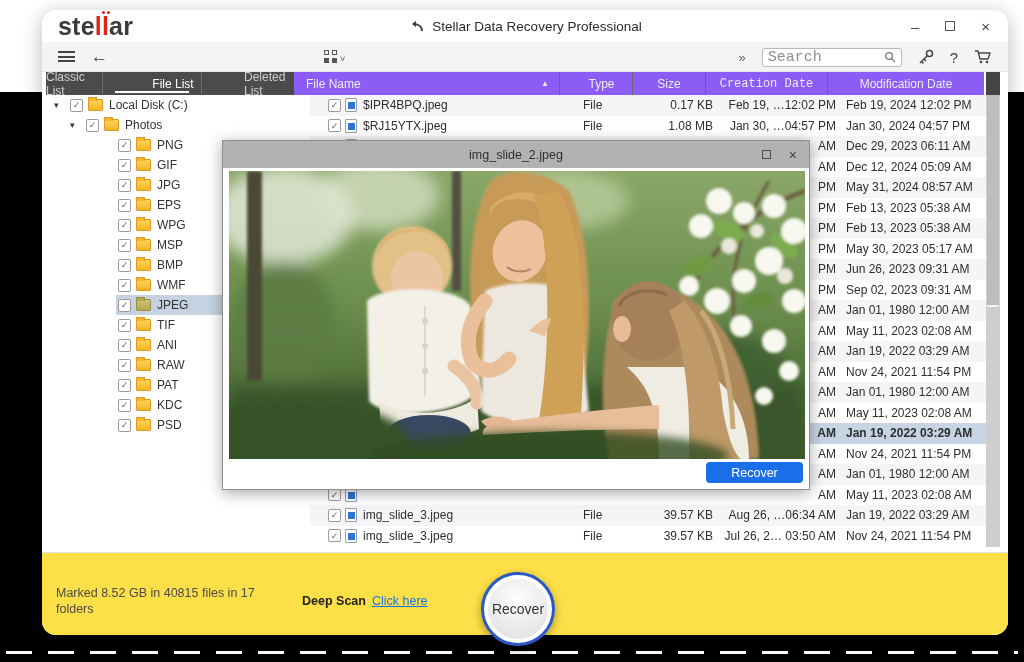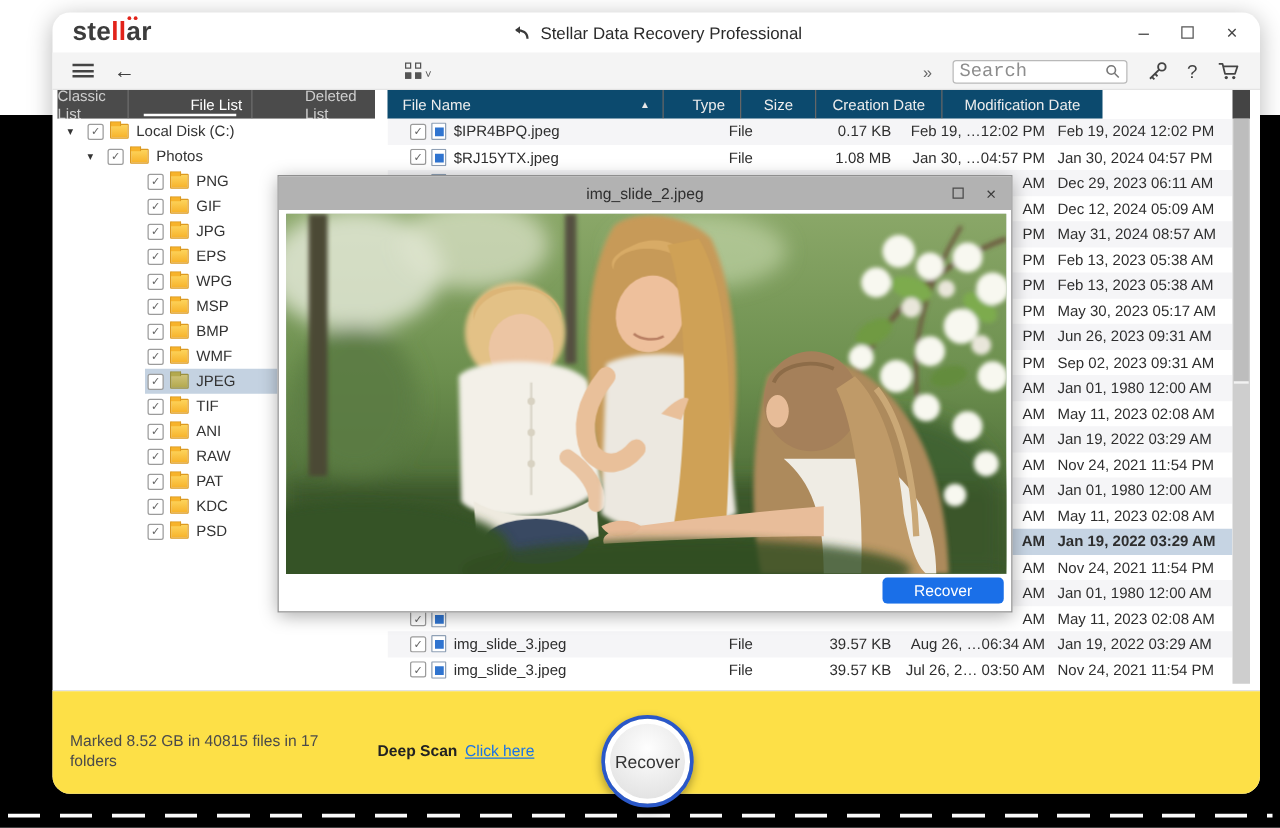--- a/index.html
+++ b/index.html
@@ -8,21 +8,21 @@
   .stage { position:relative; width:1024px; height:662px; }
   .white-band { position:absolute; left:0; top:0; width:1024px; height:92px; background:#fff; }
 
   
   .app { position:absolute; left:42px; top:10px; width:966px; height:625px;
          background:#fff; border-radius:14px; box-shadow:0 4px 20px rgba(0,0,0,.28);
          z-index:2; }
 
   
   .titlebar { position:absolute; left:0; top:0; right:0; height:32px; display:flex; align-items:center; }
-  .logo { position:relative; margin-left:16px; font-size:21px; font-weight:bold; color:#3c3c3c; letter-spacing:.2px; }
+  .logo { position:relative; margin-left:16px; font-size:25px; font-weight:bold; color:#3c3c3c; letter-spacing:.2px; }
   .logo .red { color:#e2231a; }
   .logo-dots { position:absolute; top:-1px; left:44px; width:3px; height:3px; border-radius:50%;
                background:#e2231a; box-shadow:5px 0 0 #e2231a; }
   .title-center { position:absolute; left:0; right:0; top:0; height:32px; display:flex;
                   align-items:center; justify-content:center; gap:8px; pointer-events:none; }
   .title-text { font-size:13.5px; color:#2b2b2b; }
   .win-controls { position:absolute; right:18px; top:0; height:32px; display:flex; align-items:center; gap:26px; }
   .wc { color:#444; font-size:15px; line-height:1; cursor:default; }
   .wc-max { width:10px; height:10px; border:1.4px solid #555; }
 
@@ -68,29 +68,29 @@
          display:inline-flex; align-items:center; justify-content:center; font-size:9px; color:#666; flex:none; }
   .tree-hl .cbx { margin-right:5px; }
   .folder { width:15px; height:12px; position:relative; background:linear-gradient(#fdd45c,#f7b32b);
             border:1px solid #dc9a20; border-radius:1px; margin-right:6px; flex:none; }
   .folder::before { content:""; position:absolute; left:-1px; top:-3px; width:7px; height:3px;
                     background:#f7b32b; border:1px solid #dc9a20; border-bottom:0; border-radius:1px 1px 0 0; }
   .tree-row.selected .folder { background:linear-gradient(#cfc37a,#b3a94e); border-color:#9a9040; }
   .tree-row.selected .folder::before { background:#b3a94e; border-color:#9a9040; }
 
   
-  .listheader { position:absolute; left:268px; top:62px; width:572px; height:23px; background:#0c4a6e;
+  .listheader { position:absolute; left:252px; top:62px; width:690px; height:23px; background:#8b5cf6;
                 display:flex; font-size:12px; color:#ededed; align-items:center; }
   .hc { height:100%; display:flex; align-items:center; }
   .hc + .hc { border-left:1px solid #666; }
   .hc-name { width:265px; padding-left:12px; justify-content:flex-start; position:relative; }
   .sort-asc { position:absolute; right:10px; font-size:8px; color:#e8e8e8; }
   .hc-type { width:73px; justify-content:center;padding-left:11px; }
   .hc-size { width:73px; justify-content:center; }
-  .hc-creat { width:122px; justify-content:center; }
+  .hc-creat { width:122px; justify-content:center;font-family:Liberation Mono, monospace; }
   .hc-mod { width:157px; justify-content:center; }
 
   .rows { position:absolute; left:268px; top:85px; width:676px; height:452px; overflow:hidden; background:#fff; }
   .row { height:20.5px; display:flex; align-items:center; font-size:12px; color:#2e2e2e; }
   .row.alt { background:#f5f5f7; }
   .row.selected { background:#c6d4e3; font-weight:bold; }
   .c-name { width:265px; display:flex; align-items:center; padding-left:18px; overflow:hidden; white-space:nowrap; }
   .c-name .cbx { margin-right:4px; }
   .ficon { width:12px; height:14px; background:#fff; border:1px solid #8fa0b5; border-radius:1px;
            margin-right:6px; position:relative; flex:none; }

